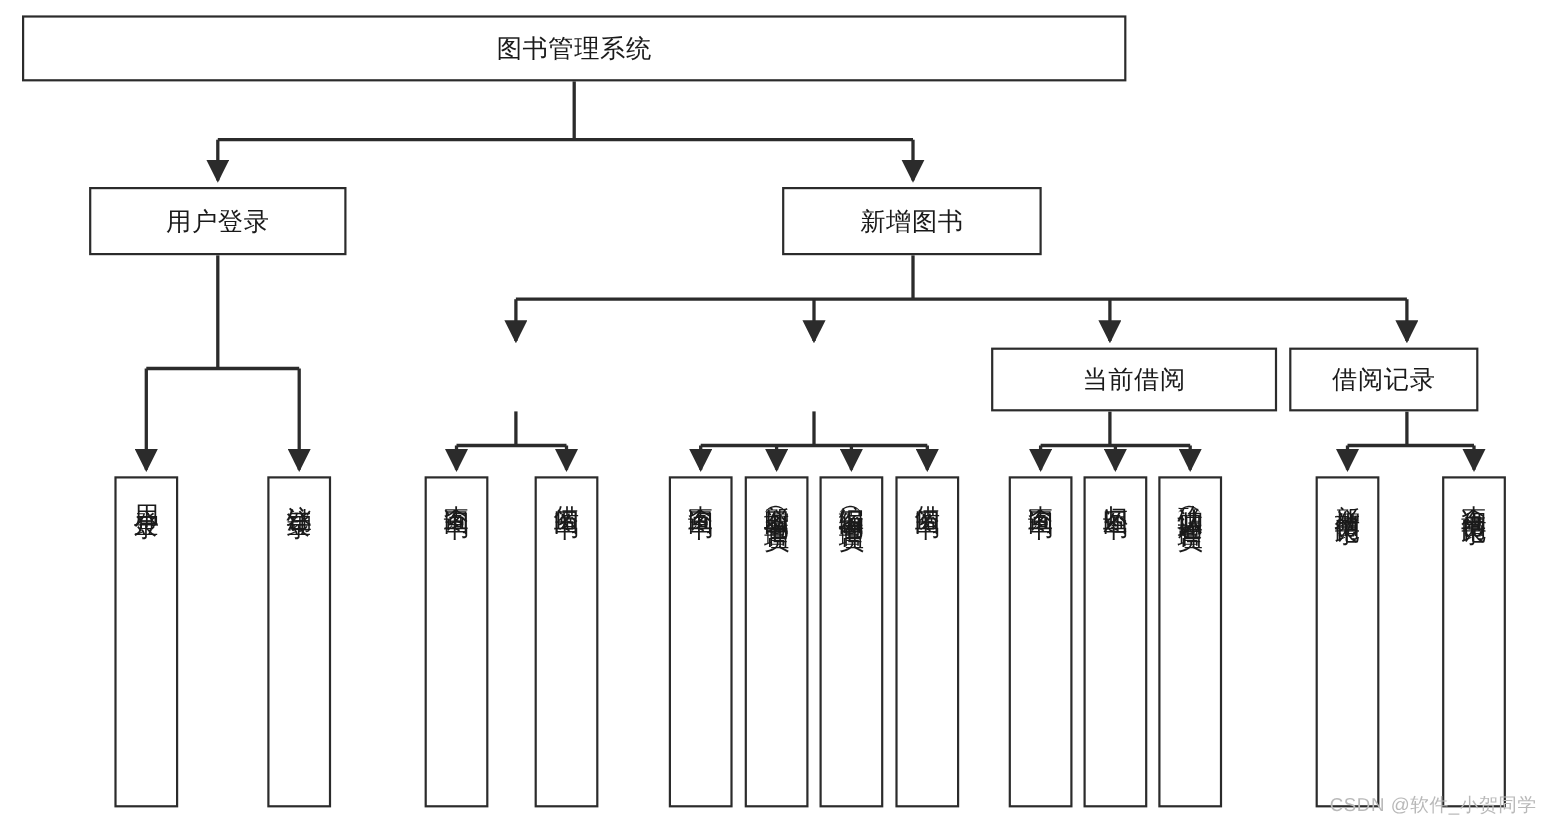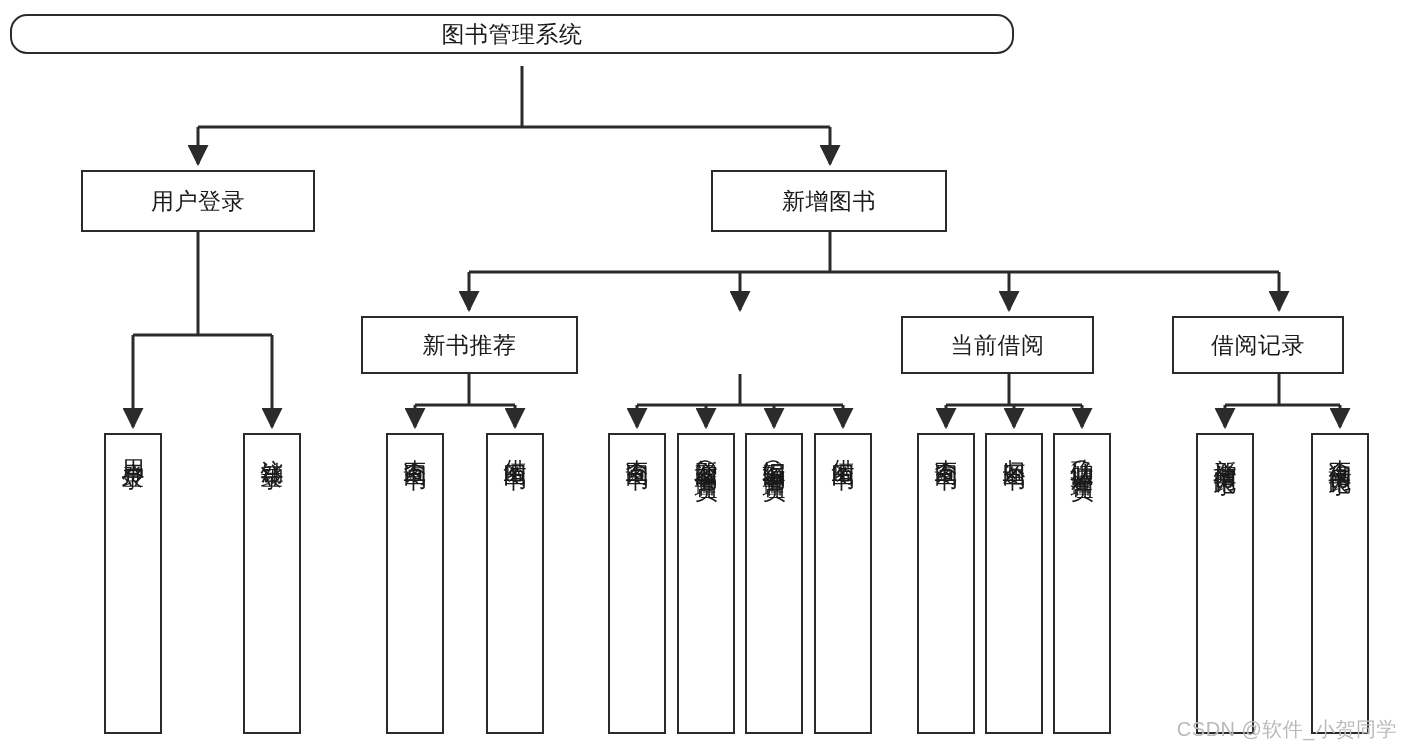--- a/index.html
+++ b/index.html
@@ -58,21 +58,21 @@
     font-size: 23px;
     letter-spacing: 3px;
     line-height: 1;
     white-space: normal;
     max-height: 100%;
   }
   #watermark {
     position: absolute;
     right: 8px;
     bottom: 4px;
-    font-size: 20px;
+    font-size: 17px;
     color: #b9b9b9;
     letter-spacing: 0.5px;
     white-space: nowrap;
     pointer-events: none;
   }
 </style>
 </head>
 <body>
 
 <div id="diagram-root">
@@ -120,35 +120,32 @@
       <path d="M 1014 405 L 1014 427" marker-end="url(#arrow)"></path>
       <path d="M 1082 405 L 1082 427" marker-end="url(#arrow)"></path>
 
       <path d="M 1279 374 L 1279 405"></path>
       <path d="M 1225 405 L 1340 405"></path>
       <path d="M 1225 405 L 1225 427" marker-end="url(#arrow)"></path>
       <path d="M 1340 405 L 1340 427" marker-end="url(#arrow)"></path>
     </g>
   </svg>
 
-  <div class="node root horizontal" style="left:10px; top:14px; width:1004px; height:40px;border-radius:17px;">
+  <div class="node root horizontal" style="left:20px; top:14px; width:1004px; height:60px;">
     <span class="node-label">图书管理系统</span>
   </div>
 
   <div class="node horizontal" style="left:81px; top:170px; width:234px; height:62px;">
     <span class="node-label">用户登录</span>
   </div>
   <div class="node horizontal" style="left:711px; top:170px; width:236px; height:62px;">
     <span class="node-label">新增图书</span>
   </div>
 
-  <div class="node horizontal" style="left:361px; top:316px; width:217px; height:58px;">
-    <span class="node-label">新书推荐</span>
-  </div>
-  <div class="node horizontal" style="left:901px; top:316px; width:193px; height:58px;">
+  <div class="node horizontal" style="left:901px; top:316px; width:260px; height:58px;">
     <span class="node-label">当前借阅</span>
   </div>
   <div class="node horizontal" style="left:1172px; top:316px; width:172px; height:58px;">
     <span class="node-label">借阅记录</span>
   </div>
 
   <div class="node vertical" style="left:104px; top:433px; width:58px; height:301px;">
     <span class="node-label">用户登录</span>
   </div>
   <div class="node vertical" style="left:243px; top:433px; width:58px; height:301px;">

